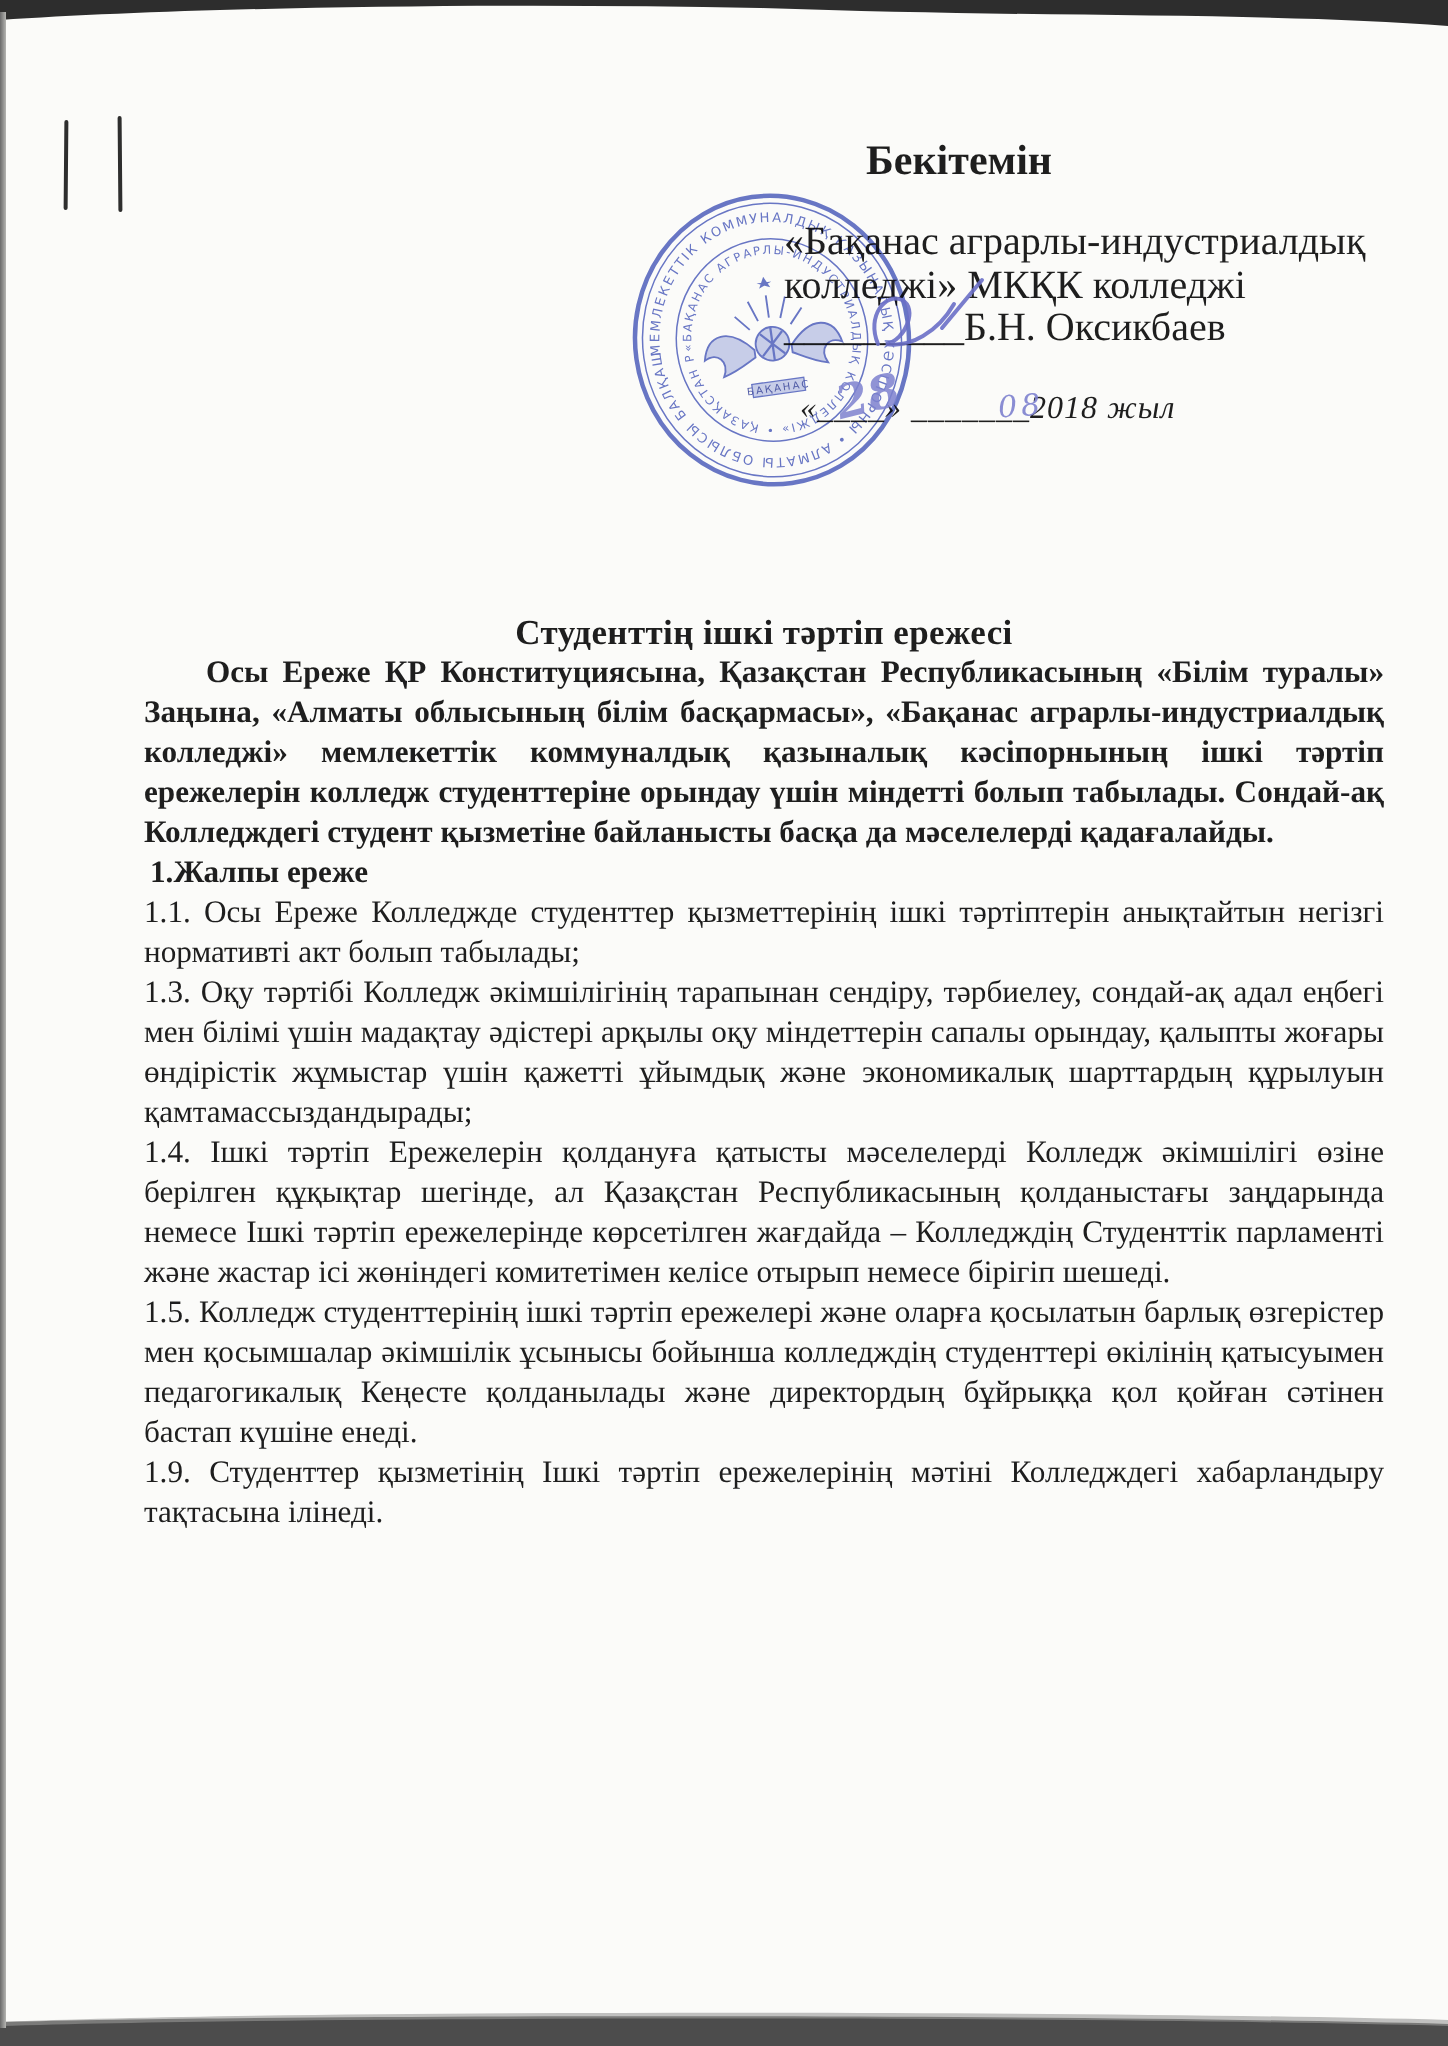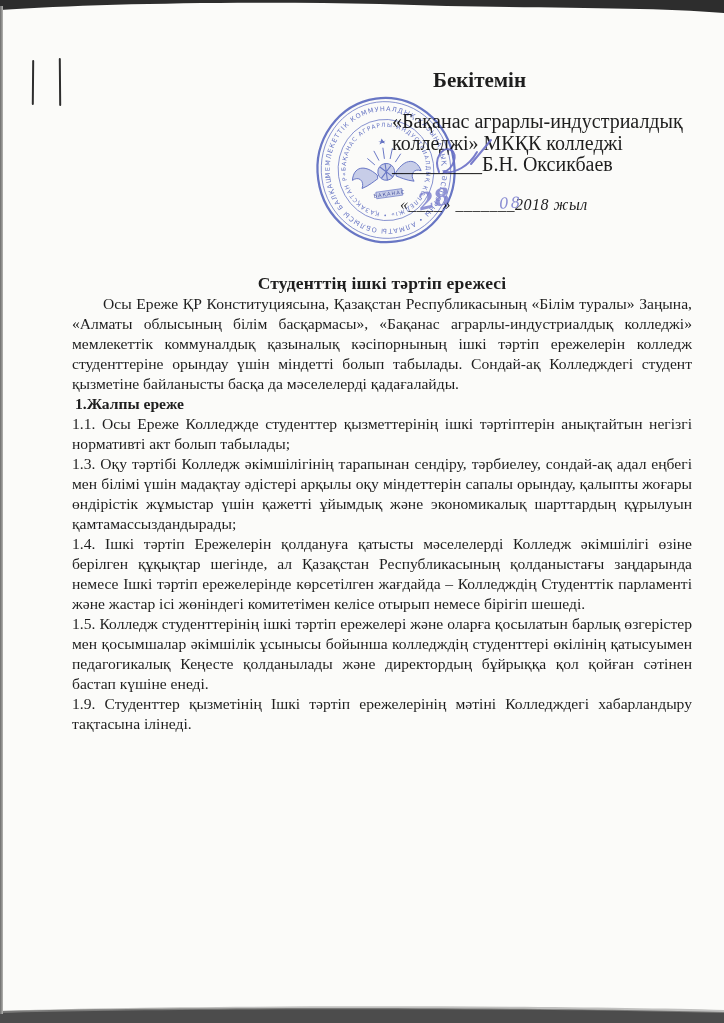--- a/index.html
+++ b/index.html
@@ -26,23 +26,23 @@
 
   
   .hand{position:absolute;color:#7e82cf;font-family:"DejaVu Serif",serif;font-style:italic;}
   .hand-day{left:418px;top:185px;font-size:23px;transform:rotate(-14deg);font-weight:bold;opacity:.85;}
   .hand-month{left:499px;top:194px;font-size:15px;transform:rotate(-4deg);letter-spacing:2px;opacity:.9;}
   .stamp-wrap{position:absolute;left:311px;top:90px;width:150px;height:160px;
     transform:rotate(-8deg);opacity:.88;mix-blend-mode:multiply;}
   .sig-svg{position:absolute;left:425px;top:130px;width:95px;height:60px;}
 
   
-  .content{position:absolute;left:72px;top:273px;width:620px;}
+  .content{position:absolute;left:72px;top:306px;width:620px;}
   .doc-title{font-size:17.5px;font-weight:bold;text-align:center;margin:0 0 0 0;letter-spacing:.2px;}
-  .intro{margin:36px 0 0 0;text-indent:31px;}
+  .intro{margin:36px 0 0 0;text-indent:31px;font-weight:bold;}
   .content p{font-size:15.6px;line-height:20px;text-align:justify;margin:0;}
   .sec-head{font-size:15.8px;font-weight:bold;margin:0;padding-left:3px;line-height:20px;}
   .stamp-ring-text{font-family:"DejaVu Sans",sans-serif;letter-spacing:1.1px;}
 </style>
 </head>
 <body>
 
 <svg class="edge-svg" width="724" height="1023">
   <path d="M0,0 H724 V13 C640,6 520,9 380,4 C240,1 90,4 0,10 Z" fill="#2d2d2d"></path>
   <path d="M0,1023 V1011 C150,1007 540,1007 724,1012 V1023 Z" fill="#4c4c4c"></path>

